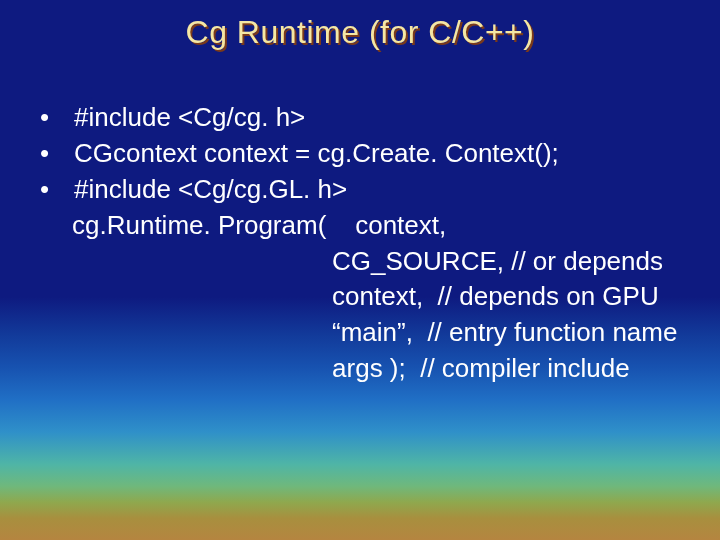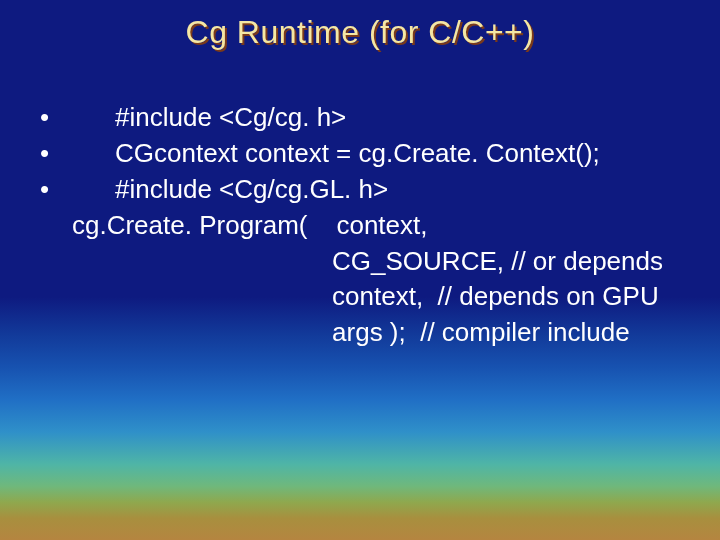--- a/index.html
+++ b/index.html
@@ -72,21 +72,20 @@
     padding-left: 2px;
   }
   .bullet::before {
     content: "\2022";
     font-size: 26px;
     line-height: 1.38;
   }
   .txt {
     flex: 1 1 auto;
     white-space: pre;
-    margin-left: 41px;
   }
   .cont {
     padding-left: 34px;
     white-space: pre;
   }
 </style>
 </head>
 <body>
 
 <div class="slide">
@@ -107,20 +106,21 @@
       <span class="bullet"></span>
       <span class="txt">CGcontext context = cg.Create. Context();</span>
     </div>
 
     <div class="row">
       <span class="bullet"></span>
       <span class="txt">#include &lt;Cg/cg.GL. h&gt;</span>
     </div>
 
 
-    <div class="cont">cg.Create. Program(    context,</div>
+    <div class="cont">cg.Runtime. Program(    context,</div>
     <div class="cont">                                    CG_SOURCE, // or depends</div>
     <div class="cont">                                    context,  // depends on GPU</div>
+    <div class="cont">                                    “main”,  // entry function name</div>
     <div class="cont">                                    args );  // compiler include</div>
 
   </div>
 
 </div>
 
 </body></html>

